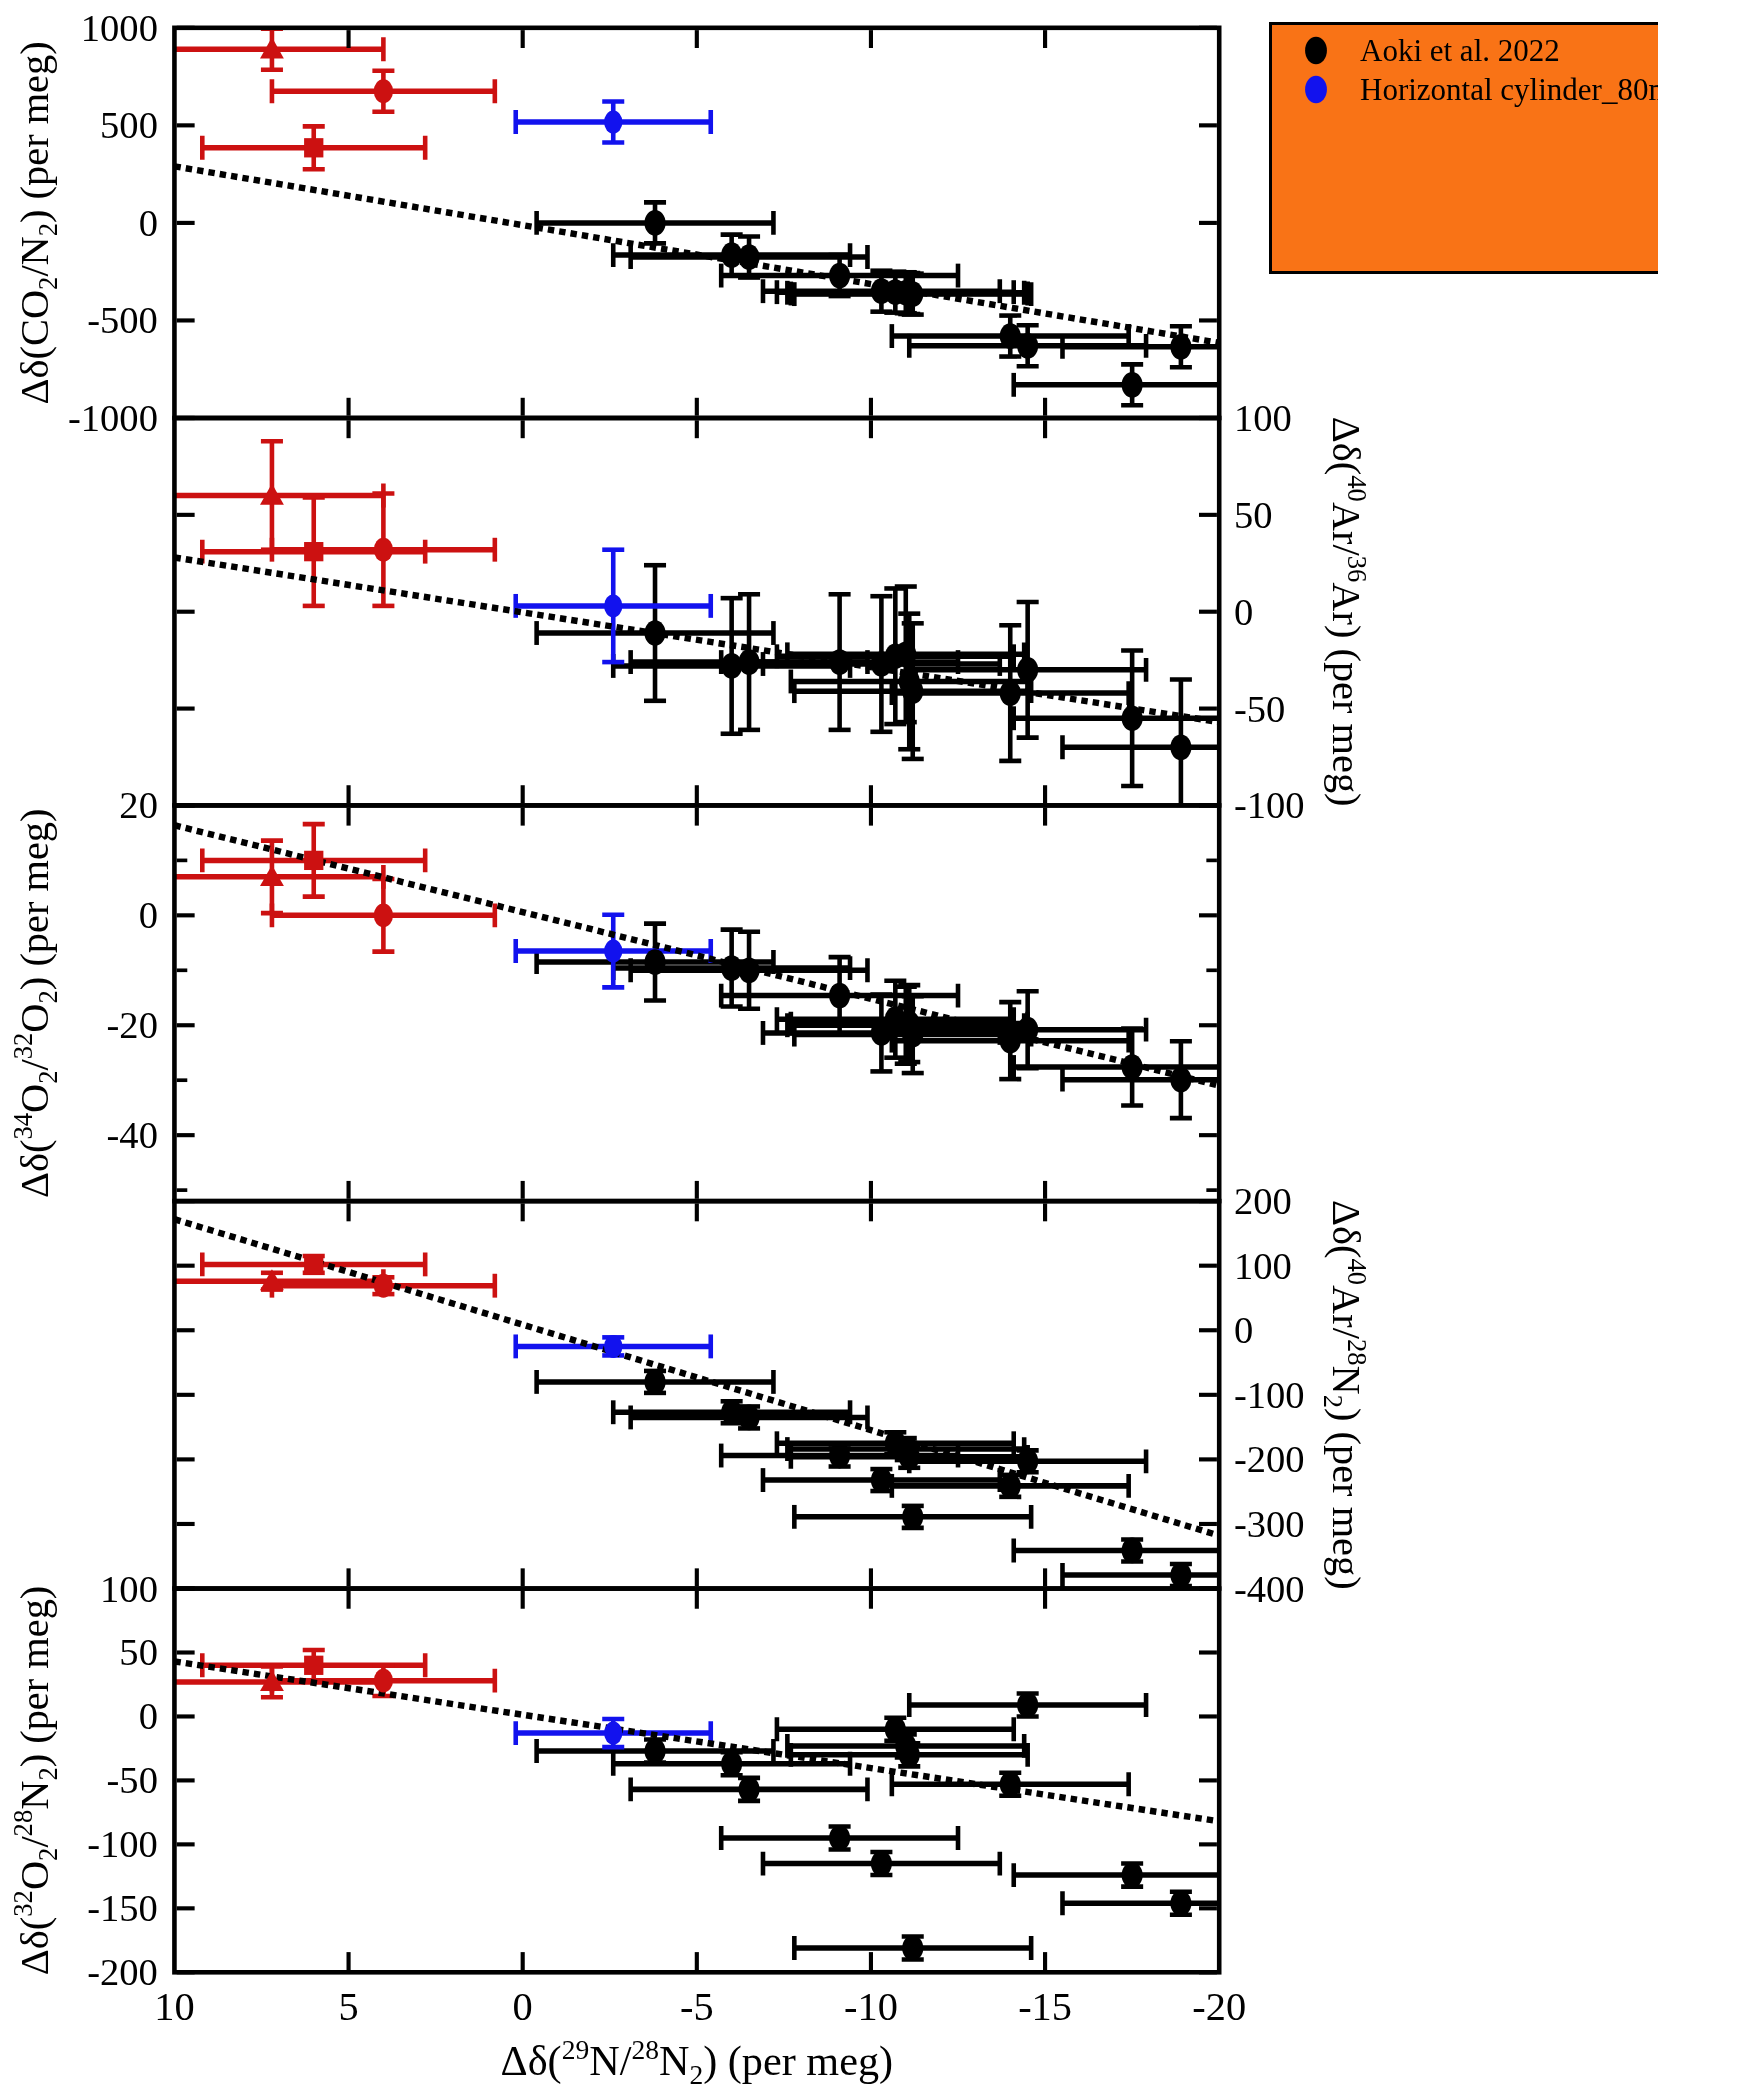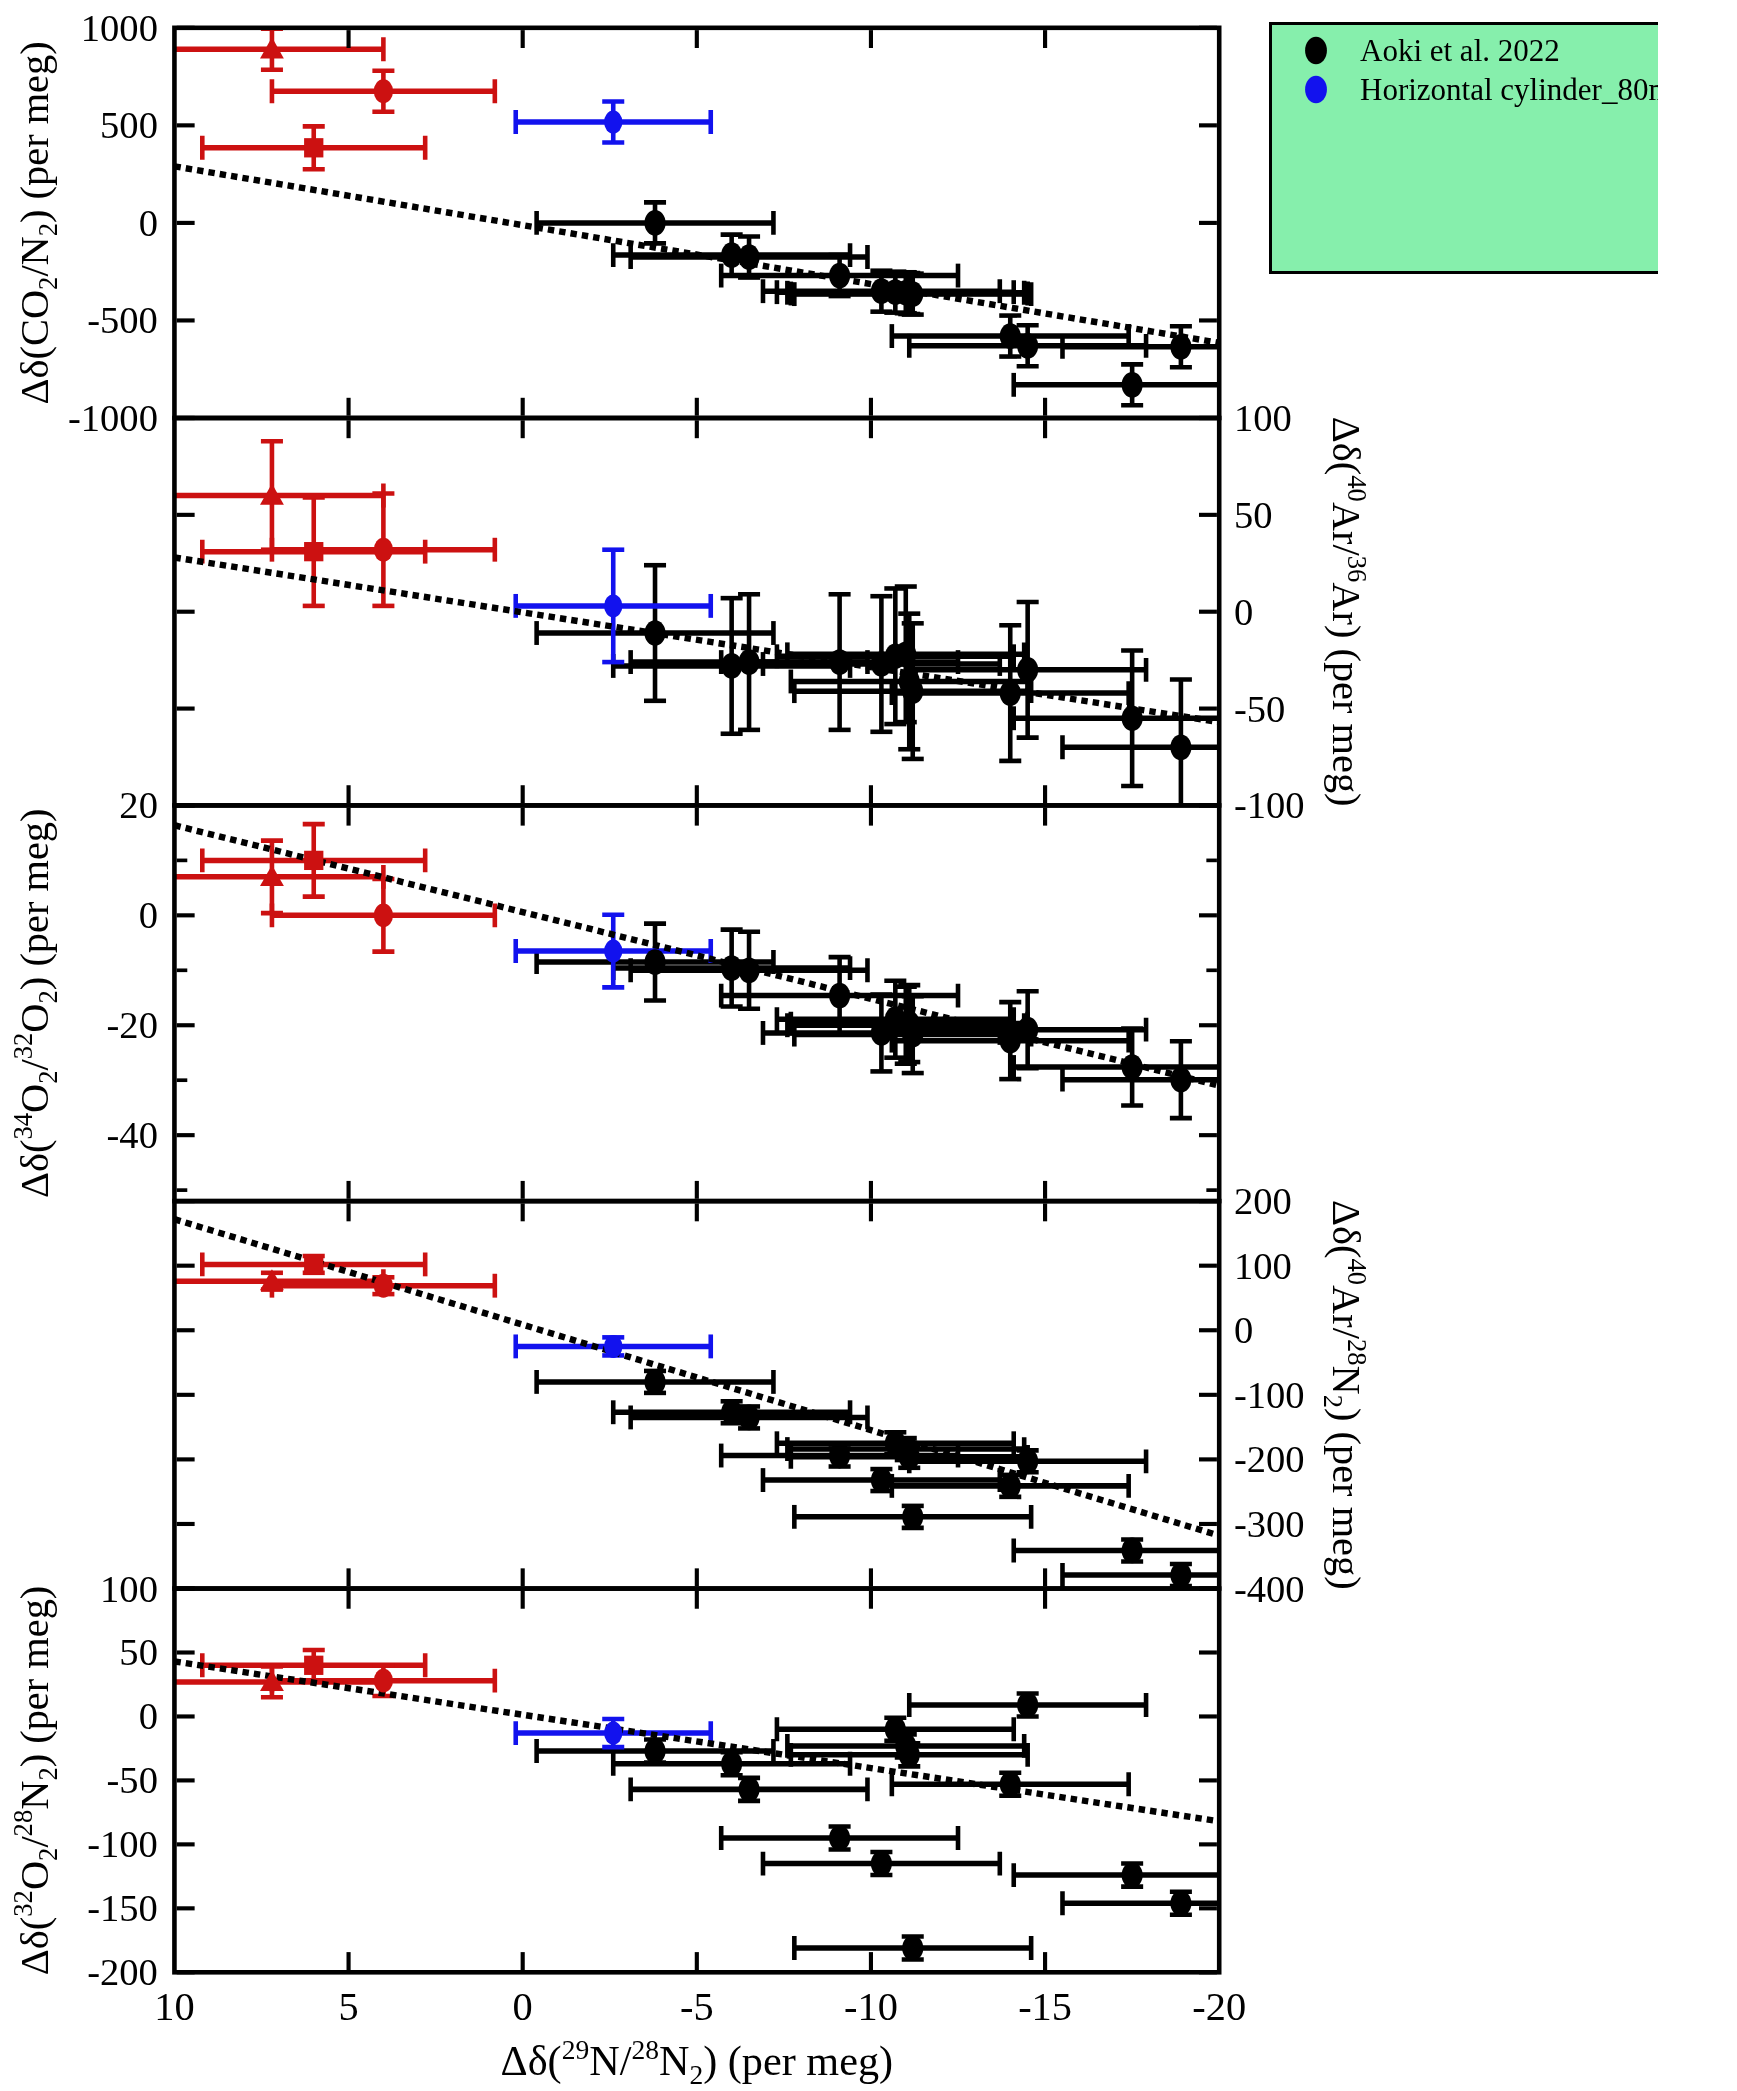--- a/index.html
+++ b/index.html
@@ -1,21 +1,21 @@
 <!DOCTYPE html>
 <html style="font-size:14.7px"><head>
 <meta charset="utf-8">
 <style>
   html,body{margin:0;padding:0;background:#ffffff;}
   #fig{position:relative;width:1658px;height:2091px;background:#fff;overflow:hidden;
        font-family:"Liberation Serif", serif;}
   #chart{position:absolute;left:0;top:0;}
   #chart text{font-family:"Liberation Serif", serif;fill:#000;}
   .legend{position:absolute;left:1269px;top:22px;width:454px;height:237px;
-          border:3.7px solid #000;background:#86efac;padding:5.5px 0 3.7px 0;}
+          border:3.7px solid #000;background:#f97316;padding:5.5px 0 3.7px 0;}
   .lrow{display:flex;align-items:center;height:39px;}
   .licon{width:88px;display:flex;justify-content:center;align-items:center;flex:0 0 88px;}
   .llabel{font-size:31px;color:#000;white-space:pre;line-height:1;}
 </style>
 </head>
 <body>
 
 <div id="fig">
   <svg id="chart" width="1737" height="2091" viewBox="0 0 1892 2277">
       <defs>

